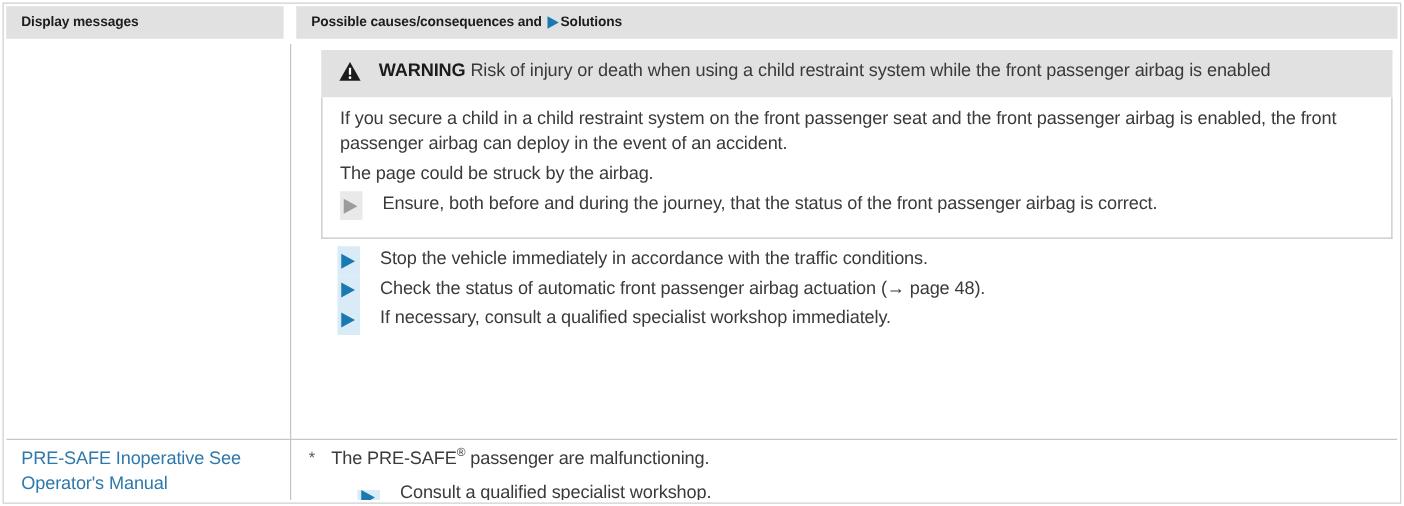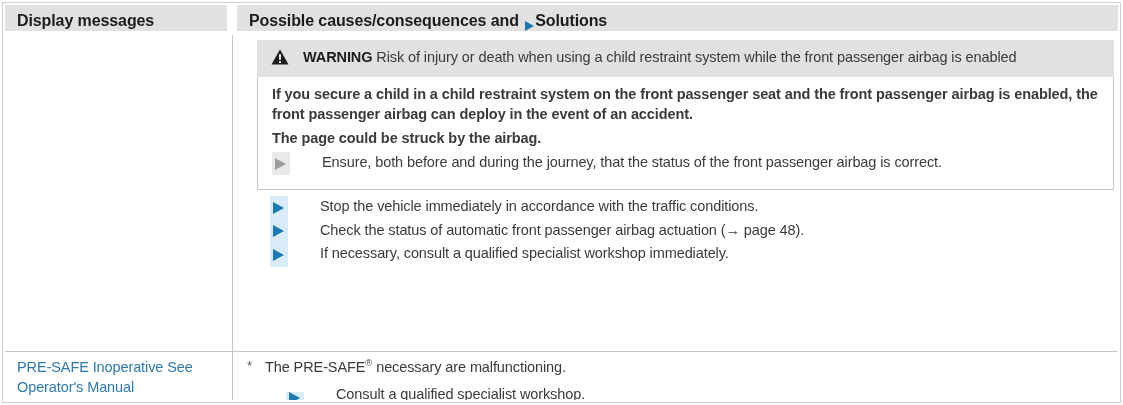--- a/index.html
+++ b/index.html
@@ -23,21 +23,21 @@
     padding:2px;overflow:hidden;
   }
   .tbl{
     border:1px solid #cfcfcf;height:100%;box-sizing:border-box;
     padding:2px;display:flex;flex-direction:column;overflow:hidden;background:#fff;
   }
   
   .hdr-row{display:flex;height:26px;flex:0 0 26px;margin-bottom:4px;}
   .hdr-cell{
     background:var(--header-bg);color:var(--heading-color);
-    font-weight:bold;font-size:16px;display:flex;align-items:flex-end;
+    font-weight:bold;font-size:11px;display:flex;align-items:center;
     box-sizing:border-box;
   }
   .hdr-left{width:222px;flex:0 0 222px;padding-left:12px;}
   .hdr-gap{width:10px;flex:0 0 10px;background:#fff;}
   .hdr-right{flex:1;padding-left:12px;}
   .hdr-right .sp{white-space:pre;}
   
   .body-rows{position:relative;flex:1;display:flex;flex-direction:column;overflow:hidden;}
   .vline{position:absolute;left:227px;top:0;bottom:0;width:1px;background:var(--box-border);}
   .row{display:flex;box-sizing:border-box;}
@@ -51,24 +51,24 @@
     background:var(--warning-bg);display:flex;align-items:flex-start;
     padding:7px 14px;box-sizing:border-box;
   }
   .warn-icon{flex:0 0 18px;margin-top:2px;}
   .warn-head-text{margin-left:14px;max-width:775px;}
   .warn-head-text b{color:var(--heading-color);}
   .warn-body{
     background:#fff;border:1px solid var(--box-border);border-top:none;
     padding:7px 14px 8px 14px;box-sizing:border-box;
   }
-  .warn-body p{margin:0 0 4px 0;font-weight:bold;}
+  .warn-body p{margin:0 0 4px 0;}
   .warn-body p.last{margin-bottom:0;}
   
-  .sol{display:flex;align-items:stretch;gap:16px;}
+  .sol{display:flex;align-items:stretch;}
   .strip{flex:0 0 18px;display:flex;align-items:center;}
   .strip-blue{background:var(--strip-blue);}
   .strip-gray{background:var(--strip-gray);}
   .tri{width:0;height:0;border-style:solid;border-width:6.5px 0 6.5px 11px;border-color:transparent;margin-left:3px;}
   .tri-blue{border-left-color:var(--solution-blue);}
   .tri-gray{border-left-color:var(--solution-gray);}
   .tri-inline{display:inline-block;border-width:5.5px 0 5.5px 9px;vertical-align:-1px;margin:0 1px 0 2px;}
   .sol-text{padding-left:16px;}
   .warn-sol{margin:2px 0 6px 0;min-height:23px;}
   .sol-list{margin:6px 0 0 27px;}
@@ -158,21 +158,21 @@
       <div class="row row2">
         <div class="cell-left">
           <div class="msg">
             <span class="blk">PRE-SAFE Inoperative See</span>
             <span class="blk">Operator's Manual</span>
           </div>
         </div>
         <div class="cell-right">
           <div class="cause-line">
             <span class="asterisk">*</span>
-            <span class="cause-text"><span>The PRE-SAFE</span><sup>®</sup><span> necessary are malfunctioning.</span></span>
+            <span class="cause-text"><span>The PRE-SAFE</span><sup>®</sup><span> passenger are malfunctioning.</span></span>
           </div>
           <div class="sol row2-sol">
             <span class="strip strip-blue">
                 <span class="tri tri-blue"></span>
               </span>
             <span class="sol-text">Consult a qualified specialist workshop.</span>
           </div>
         </div>
       </div>
 

